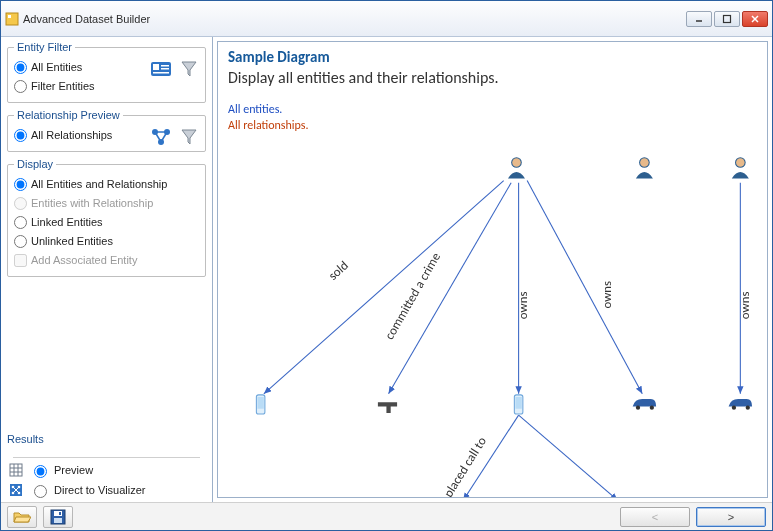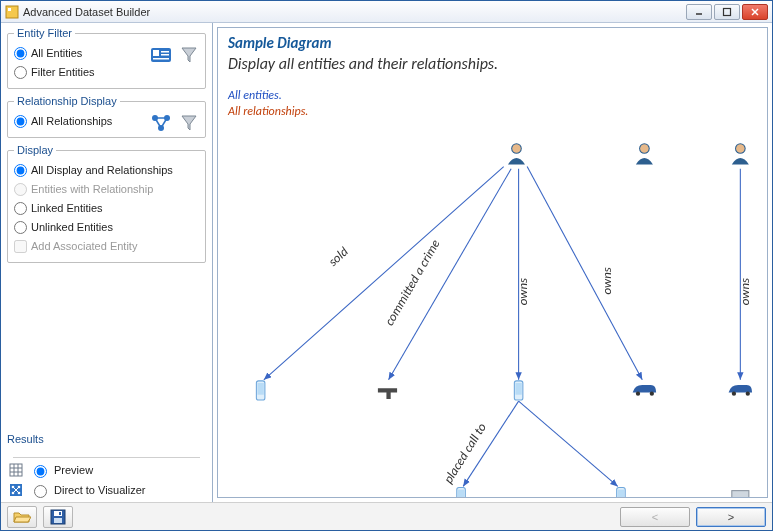--- a/index.html
+++ b/index.html
@@ -1,18 +1,18 @@
 <!DOCTYPE html>
 <html><head>
 <meta charset="utf-8">
 <style>
   * { box-sizing: border-box; }
   html,body { margin:0; padding:0; font-family: "Segoe UI", Tahoma, sans-serif; font-size:11px; color:#222; background:#fff; }
   .window { width:773px; height:531px; border:1px solid #2a5fa0; display:flex; flex-direction:column; background:#fff; }
-  .titlebar { height:22px; background:linear-gradient(#fdfdfe,#e9eef6); border-bottom:1px solid #b8c6d9; display:flex; align-items:center; padding:0 4px; }
+  .titlebar { height:36px; background:linear-gradient(#fdfdfe,#e9eef6); border-bottom:1px solid #b8c6d9; display:flex; align-items:center; padding:0 4px; }
   .titlebar .ticon { width:14px; height:14px; margin-right:4px; }
   .titlebar .title { flex:1; color:#2d2d2d; }
   .winbtns { display:flex; gap:2px; }
   .winbtn { width:26px; height:16px; border:1px solid #9aa7b8; background:linear-gradient(#f8fafd,#dbe4ef); border-radius:2px; display:flex; align-items:center; justify-content:center; }
   .winbtn.close { background:linear-gradient(#f07a6b,#d9432b); border-color:#b03424; }
   .winbtn svg { pointer-events:none; }
   .body { flex:1; display:flex; min-height:0; }
   .sidepanel { width:212px; border-right:1px solid #9cb0c9; background:#fff; display:flex; flex-direction:column; padding:2px 0 0 0; }
   fieldset.group { border:1px solid #bfbfbf; border-radius:2px; margin:2px 6px 4px 6px; padding:4px 4px 6px 6px; position:relative; }
   fieldset.group > legend { padding:0 3px; color:#1a4e8e; }
@@ -20,21 +20,21 @@
   .row input[type=radio], .row input[type=checkbox] { margin:0 4px 0 0; }
   .row label { cursor:default; }
   .row.disabled { color:#9a9a9a; }
   .iconstack { position:absolute; right:4px; top:4px; display:flex; gap:4px; }
   .iconbtn { width:24px; height:24px; display:flex; align-items:center; justify-content:center; border-radius:2px; }
   .spacer { flex:1; }
   .resultsblock { margin:0 6px 2px 6px; }
   .resultsblock .hdr { color:#1a4e8e; border-bottom:0; margin-bottom:12px; }
   .resultsrow { display:flex; align-items:center; height:20px; gap:4px; }
   .resultsrow .ricon { width:18px; display:flex; justify-content:center; }
-  .mainarea { flex:1; display:flex; flex-direction:column; min-width:0;font-style:italic; }
+  .mainarea { flex:1; display:flex; flex-direction:column; min-width:0; }
   .diagramwrap { flex:1; border:1px solid #9cb0c9; margin:4px; position:relative; background:#fff; overflow:hidden; }
   .diag-title { color:#16599a; font-size:15px; font-weight:600; position:absolute; left:10px; top:6px; font-family:"Calibri","Segoe UI",sans-serif; }
   .diag-sub   { color:#333; position:absolute; left:10px; top:26px; font-family:"Calibri","Segoe UI",sans-serif; font-size:16px; }
   .diag-line1 { color:#1f4fc2; position:absolute; left:10px; top:60px; font-family:"Calibri","Segoe UI",sans-serif; font-size:12px; }
   .diag-line2 { color:#c2410c; position:absolute; left:10px; top:76px; font-family:"Calibri","Segoe UI",sans-serif; font-size:12px; }
   .diagramsvg { position:absolute; inset:0; }
   .edgelabel { font-family:"Calibri","Segoe UI",sans-serif; font-size:12px; fill:#333; }
   .footer { height:28px; border-top:1px solid #d0d0d0; background:#f3f3f3; display:flex; align-items:center; padding:0 6px; gap:6px; }
   .toolbtn { width:30px; height:22px; border:1px solid #b7b7b7; background:linear-gradient(#fefefe,#e6e6e6); border-radius:2px; display:flex; align-items:center; justify-content:center; }
   .navbtn { width:70px; height:20px; border:1px solid #a8a8a8; background:linear-gradient(#fdfdfd,#e4e4e4); border-radius:2px; display:flex; align-items:center; justify-content:center; color:#444; }
@@ -100,21 +100,21 @@
           <input type="radio" name="ef" checked="" style="">
           <label>All Entities</label>
         </div>
         <div class="row">
           <input type="radio" name="ef" style="">
           <label>Filter Entities</label>
         </div>
       </fieldset>
 
       <fieldset class="group">
-        <legend>Relationship Display</legend>
+        <legend>Relationship Preview</legend>
         <div class="iconstack">
           <span class="iconbtn">
             <svg width="22" height="20">
                 <circle cx="5" cy="5" r="3" fill="#2f74c6"></circle>
                 <circle cx="17" cy="5" r="3" fill="#2f74c6"></circle>
                 <circle cx="11" cy="15" r="3" fill="#2f74c6"></circle>
                 <line x1="5" y1="5" x2="17" y2="5" stroke="#2f74c6" stroke-width="1.5"></line>
                 <line x1="5" y1="5" x2="11" y2="15" stroke="#2f74c6" stroke-width="1.5"></line>
                 <line x1="17" y1="5" x2="11" y2="15" stroke="#2f74c6" stroke-width="1.5"></line>
               </svg>
@@ -128,21 +128,21 @@
         <div class="row">
           <input type="radio" name="rf" checked="" style="">
           <label>All Relationships</label>
         </div>
       </fieldset>
 
       <fieldset class="group">
         <legend>Display</legend>
         <div class="row">
           <input type="radio" name="disp" checked="" style="">
-          <label>All Display and Relationships</label>
+          <label>All Entities and Relationship</label>
         </div>
         <div class="row disabled">
           <input type="radio" name="disp" disabled="" style="">
           <label>Entities with Relationship</label>
         </div>
         <div class="row">
           <input type="radio" name="disp" style="">
           <label>Linked Entities</label>
         </div>
         <div class="row">

